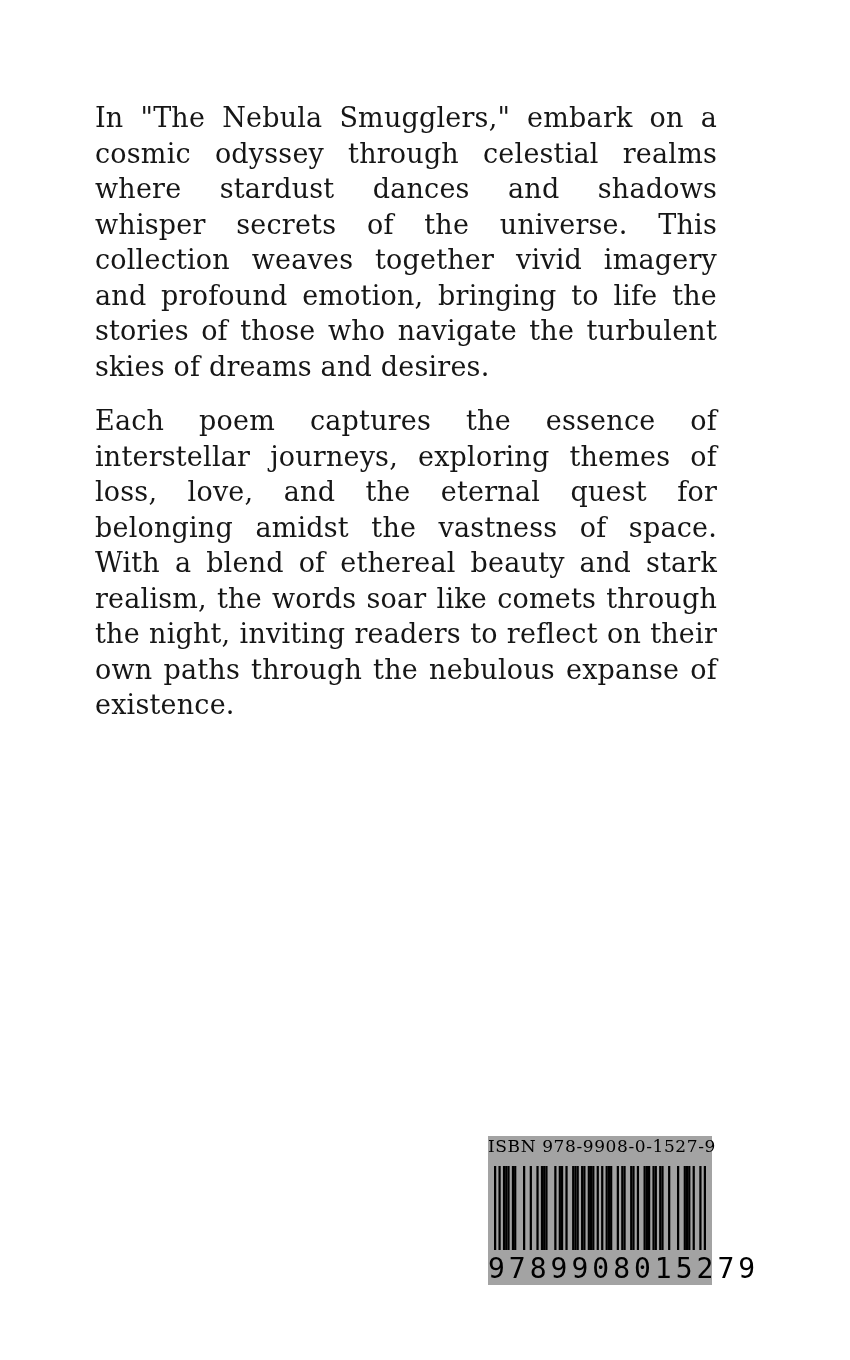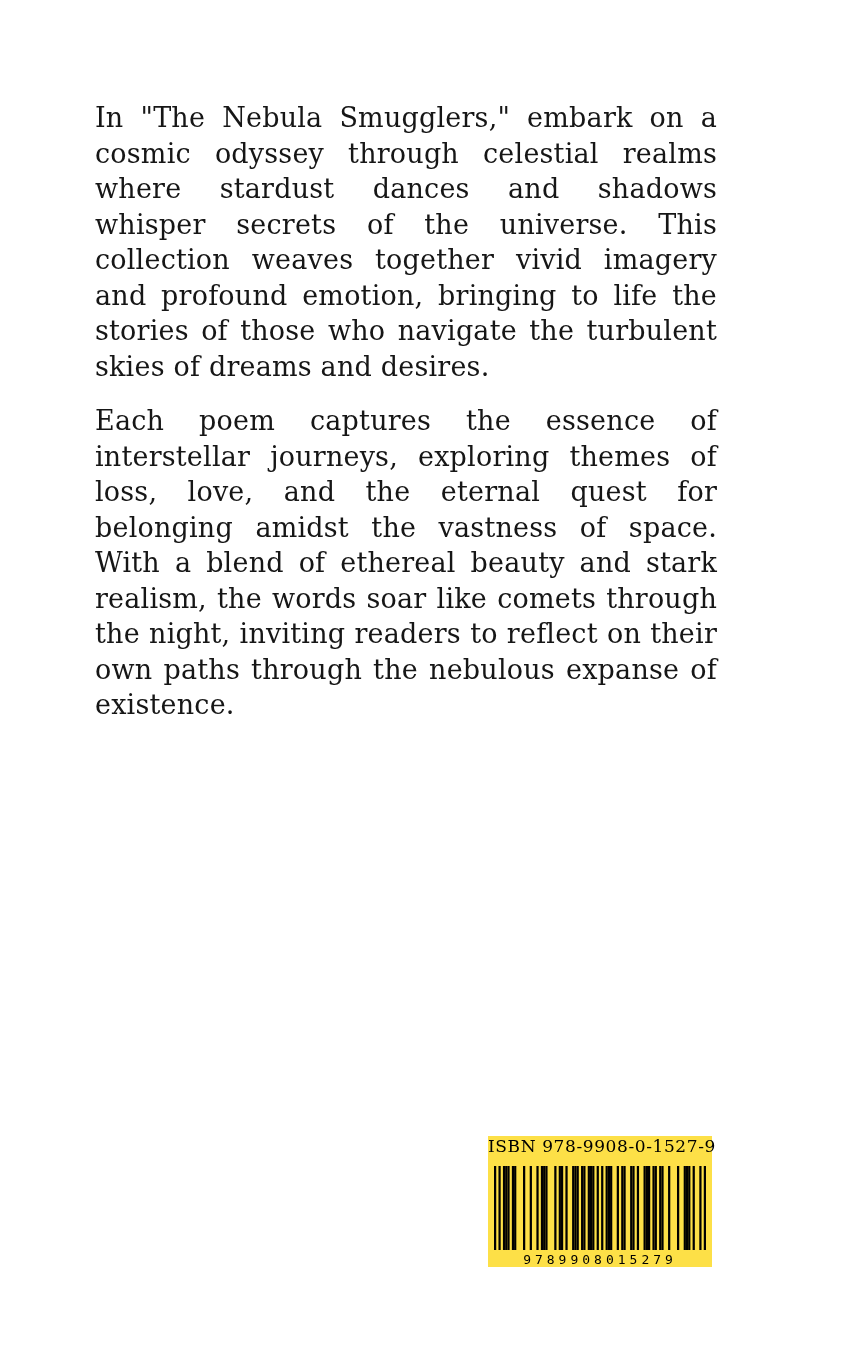--- a/index.html
+++ b/index.html
@@ -29,21 +29,21 @@
     text-justify: inter-word;
     letter-spacing: 0.2px;
   }
   .cover-text p:last-child { margin-bottom: 0; }
 
   .isbn-block {
     position: absolute;
     left: 488px;
     top: 1136px;
     width: 224px;
-    background: #fde047;
+    background: #a3a3a3;
     text-align: center;
   }
   .isbn-label {
     font-family: "DejaVu Serif", "Liberation Serif", serif;
     font-size: 17px;
     letter-spacing: 0.6px;
     color: #000000;
     white-space: nowrap;
     margin-bottom: 10px;
   }
@@ -54,21 +54,21 @@
     display: block;
   }
   .barcode-bars svg {
     width: 100%;
     height: 100%;
     display: block;
     fill: #000000;
   }
   .barcode-number {
     font-family: "DejaVu Sans Mono", "Liberation Mono", monospace;
-    font-size: 13px;
+    font-size: 28px;
     letter-spacing: 4px;
     color: #000000;
     margin-top: 2px;
     white-space: nowrap;
   }
 </style>
 </head>
 <body>
 
 <div class="cover-text">

